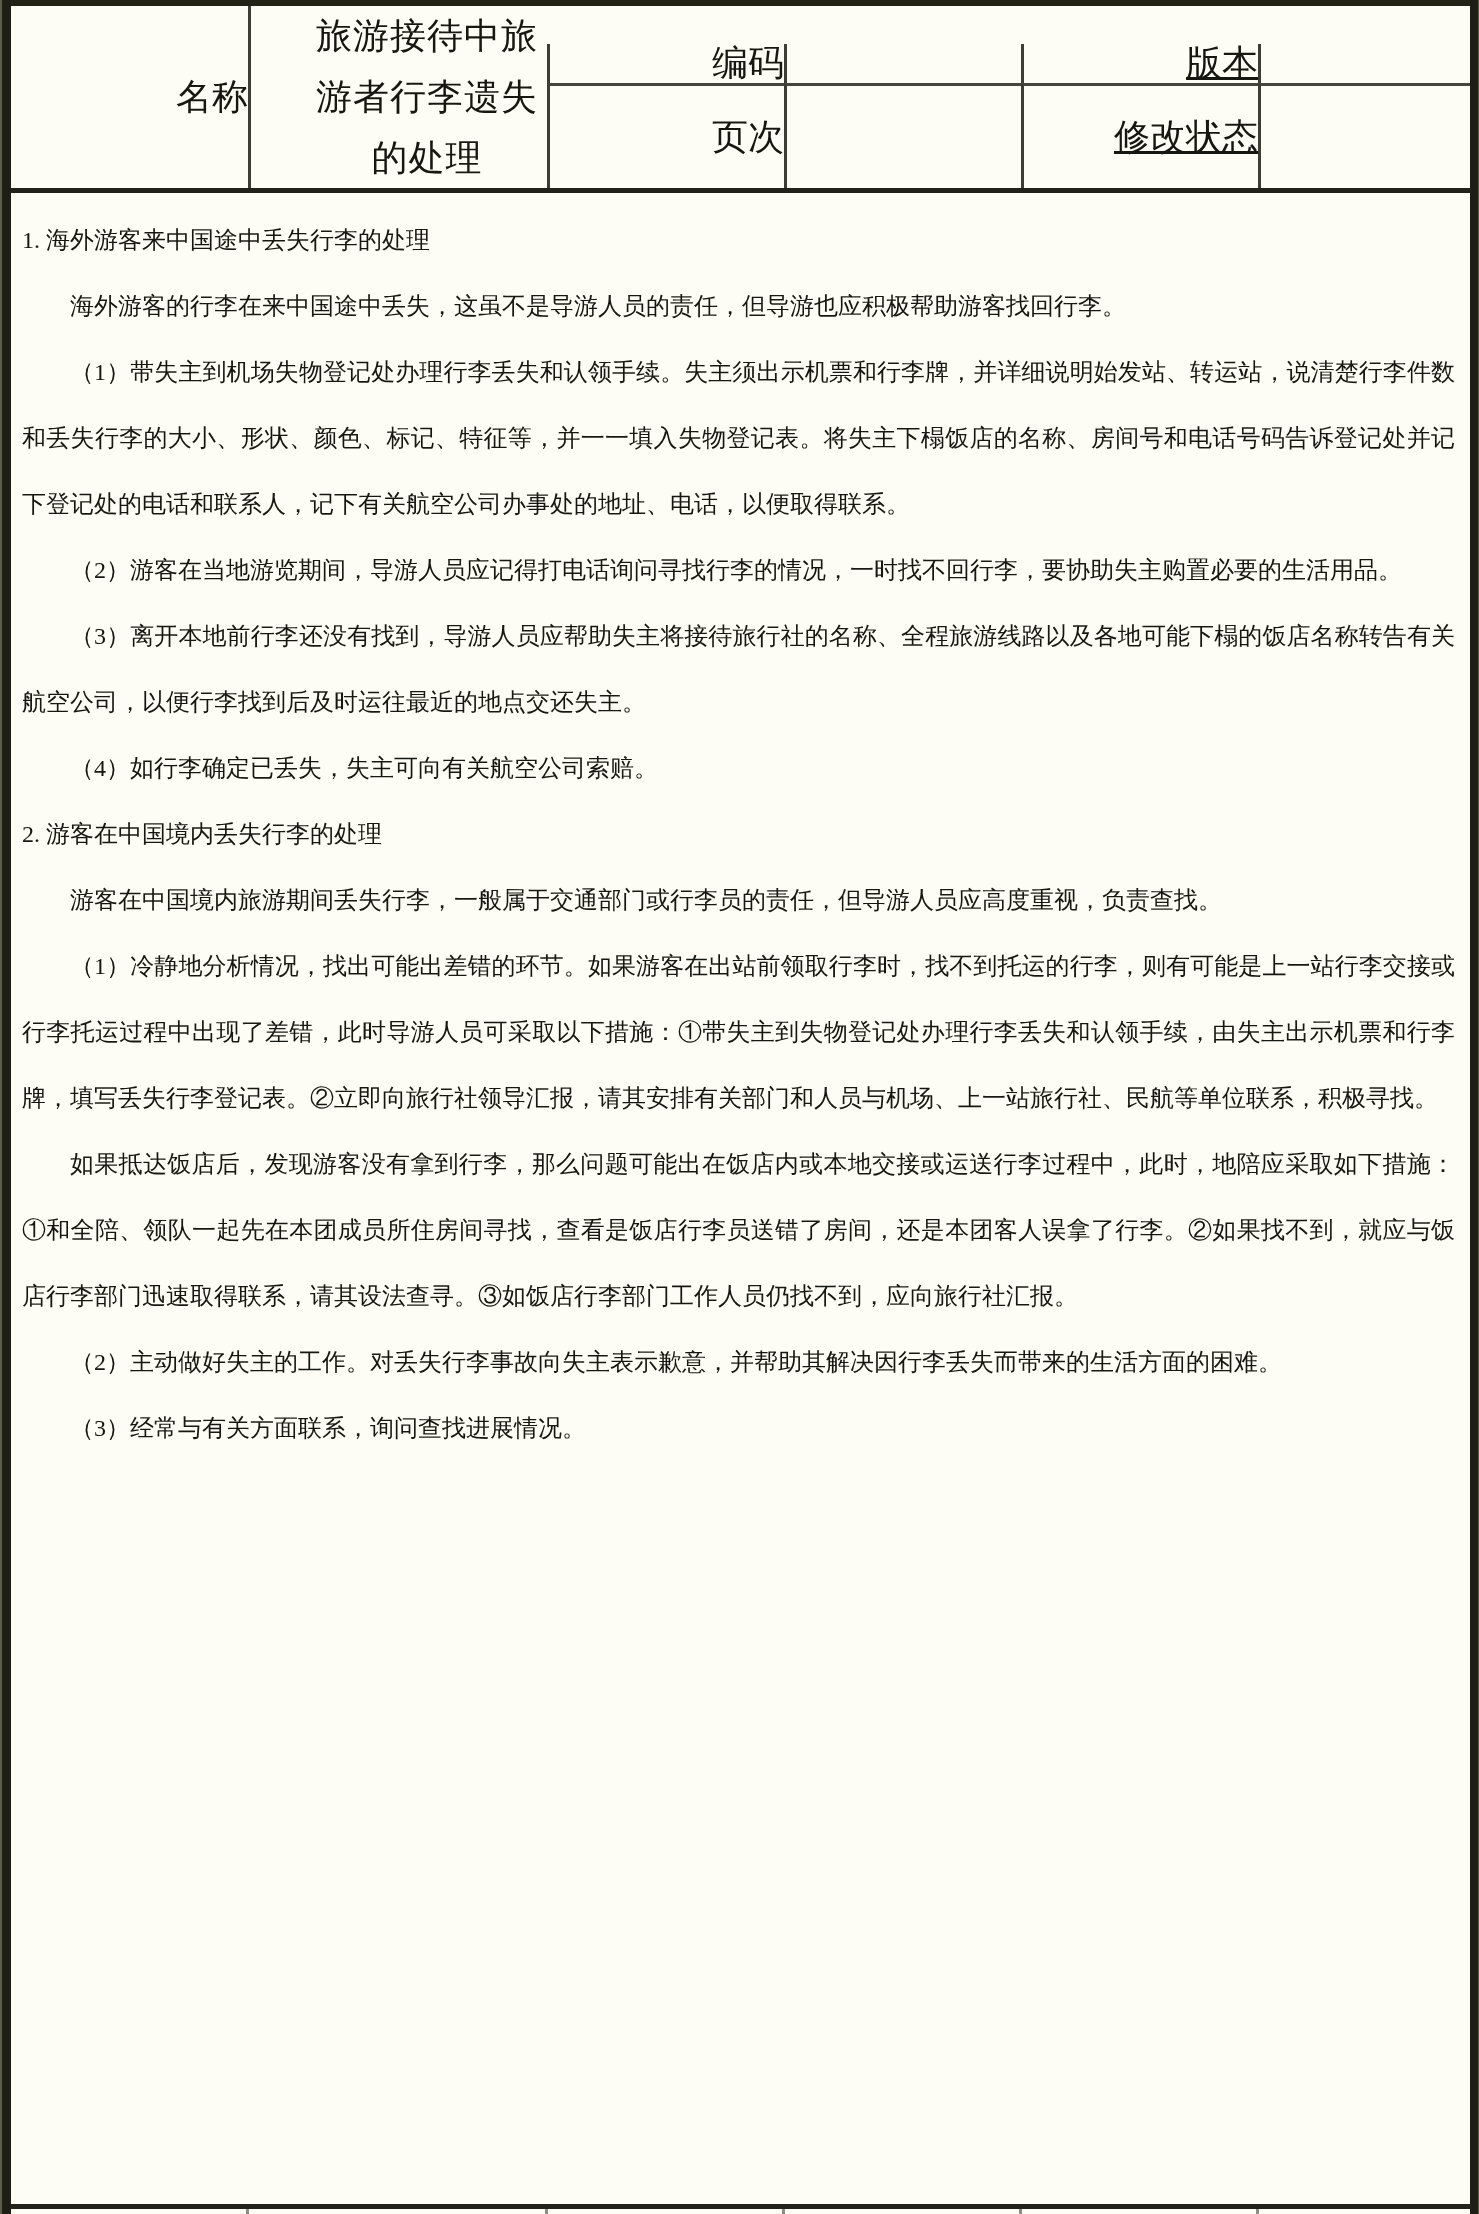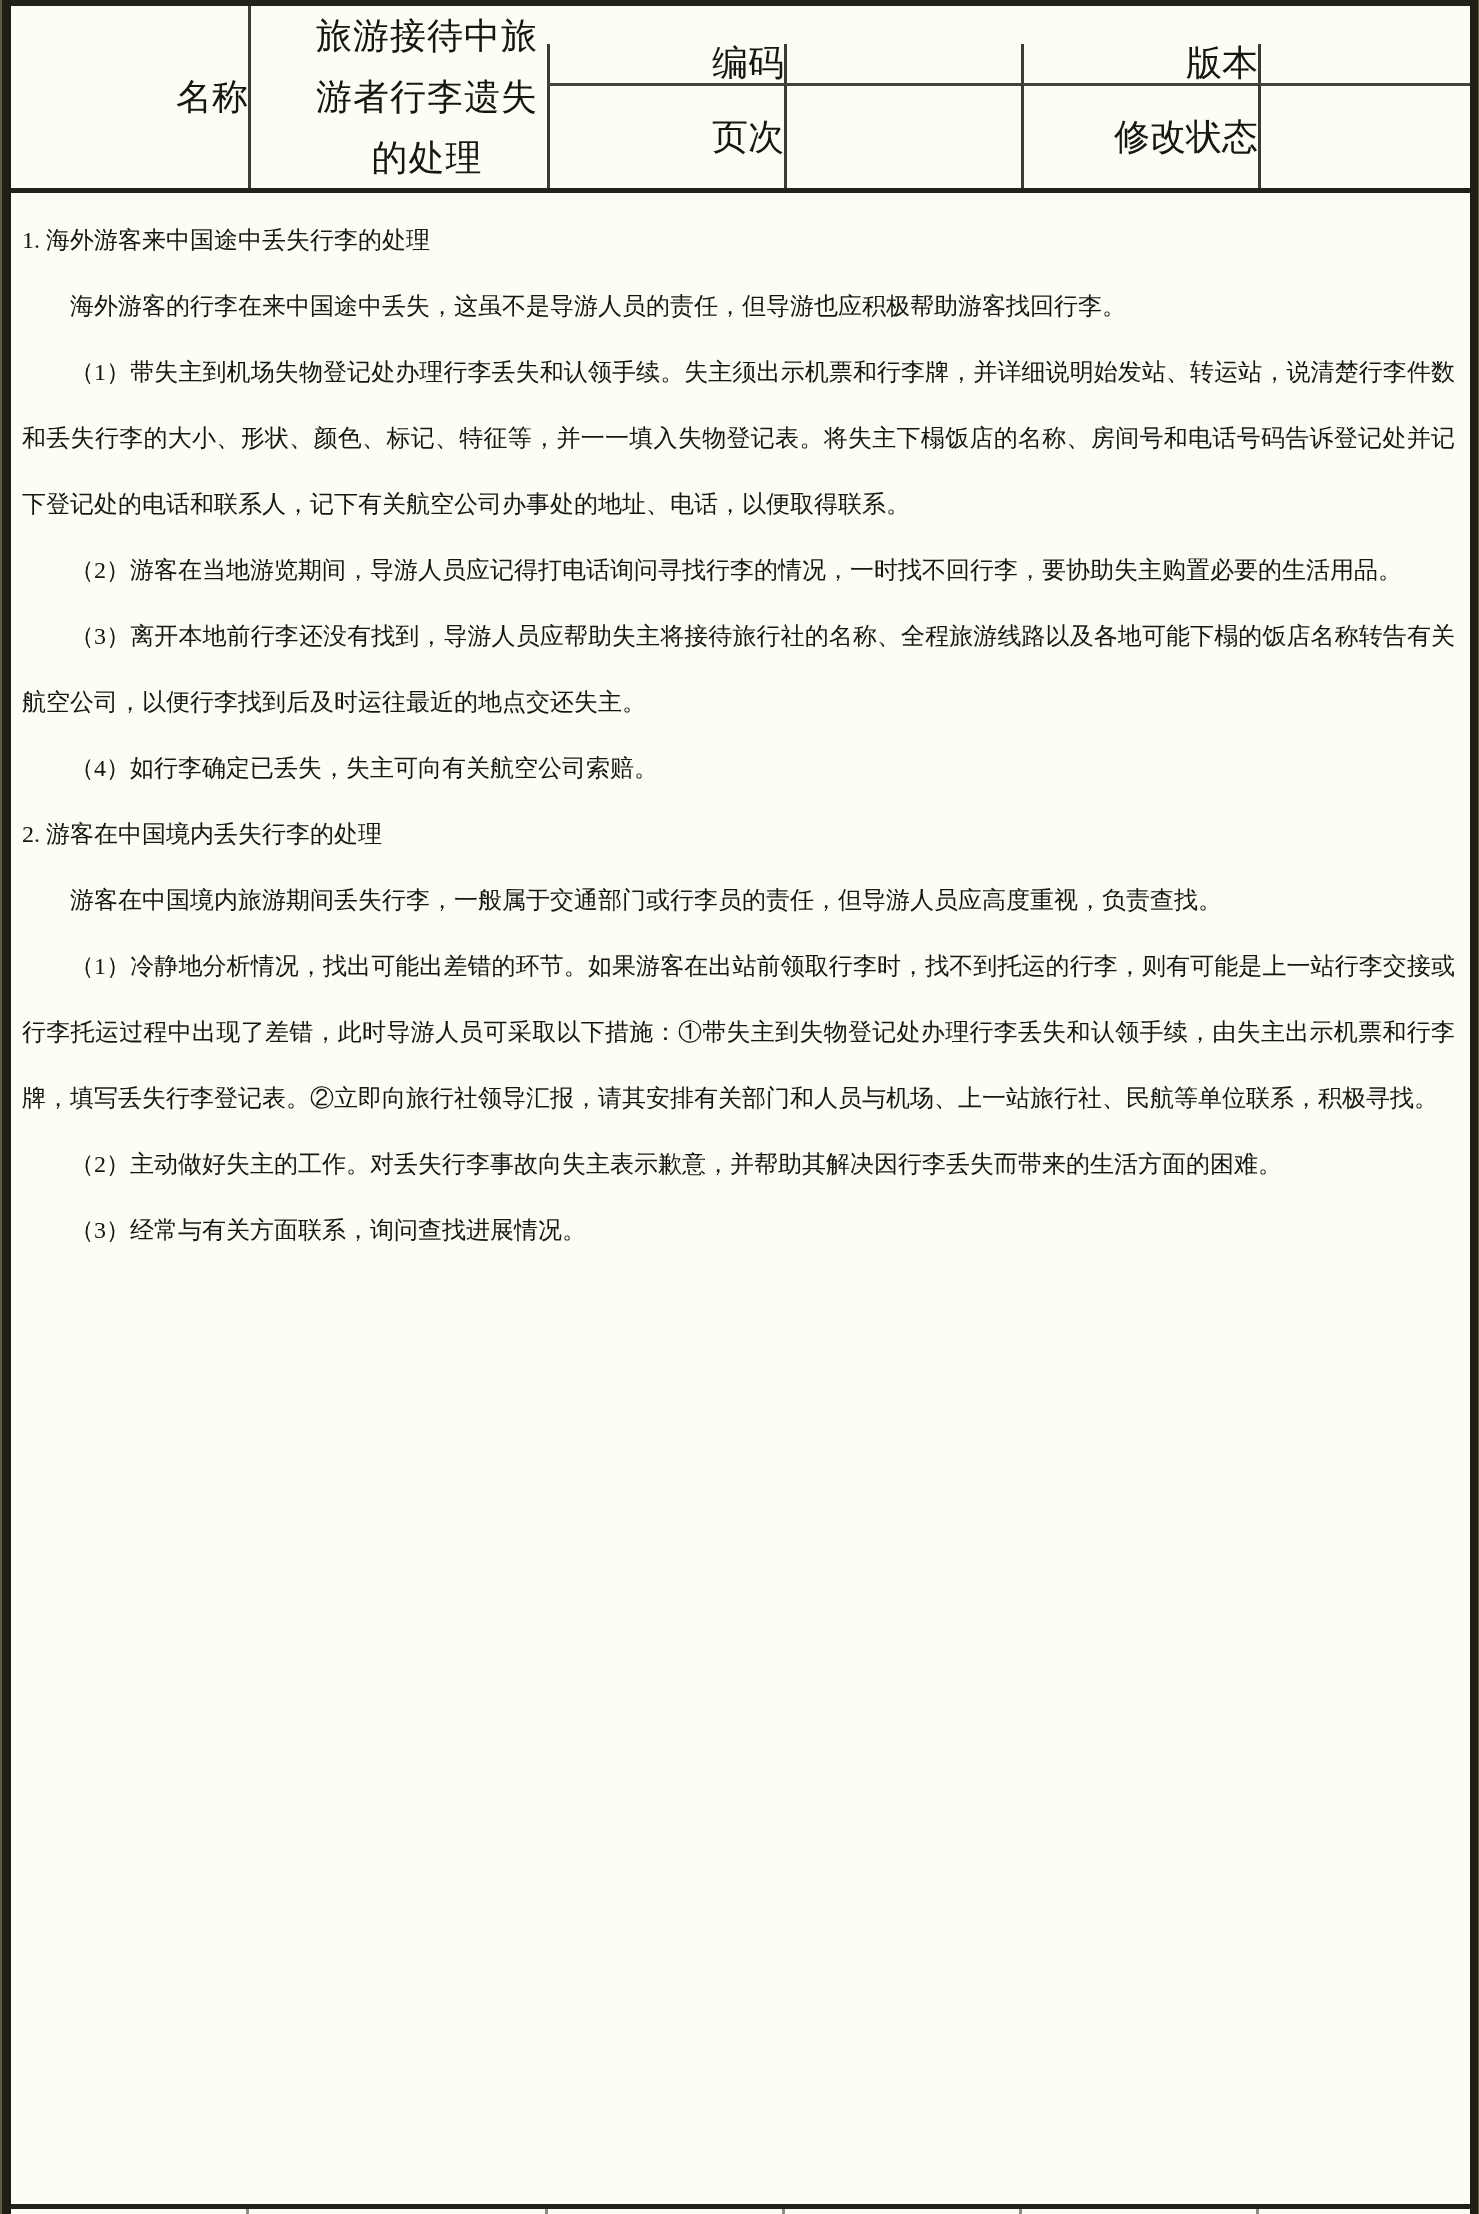--- a/index.html
+++ b/index.html
@@ -43,21 +43,21 @@
   .hcell {
     display: flex;
     align-items: center;
     justify-content: flex-end;
     overflow: hidden;
   }
   .vline  { border-left: 3px solid #3d3d33; }
   .hline  { border-top: 3px solid #45453b; }
   .span2  { grid-row: 1 / 3; }
   .c1 { grid-column: 1; } .c2 { grid-column: 2; } .c3 { grid-column: 3; }
-  .c4 { grid-column: 4; } .c5 { grid-column: 5; } .c6 { grid-column: 6; }
+  .c4 { grid-column: 4; } .c5 { grid-column: 5; text-decoration: underline; } .c6 { grid-column: 6; }
   .r1 { grid-row: 1; margin-top: 38px; } .r2 { grid-row: 2; }
   .title-inner {
     display: block;
     width: 240px;
     text-align: center;
     line-height: 61px;
     letter-spacing: 1px;
   }
 
   
@@ -121,20 +121,21 @@
   <div class="content">
     <p class="h">1. 海外游客来中国途中丢失行李的处理</p>
     <p class="indent">海外游客的行李在来中国途中丢失，这虽不是导游人员的责任，但导游也应积极帮助游客找回行李。</p>
     <p class="indent">（1）带失主到机场失物登记处办理行李丢失和认领手续。失主须出示机票和行李牌，并详细说明始发站、转运站，说清楚行李件数和丢失行李的大小、形状、颜色、标记、特征等，并一一填入失物登记表。将失主下榻饭店的名称、房间号和电话号码告诉登记处并记下登记处的电话和联系人，记下有关航空公司办事处的地址、电话，以便取得联系。</p>
     <p class="indent">（2）游客在当地游览期间，导游人员应记得打电话询问寻找行李的情况，一时找不回行李，要协助失主购置必要的生活用品。</p>
     <p class="indent">（3）离开本地前行李还没有找到，导游人员应帮助失主将接待旅行社的名称、全程旅游线路以及各地可能下榻的饭店名称转告有关航空公司，以便行李找到后及时运往最近的地点交还失主。</p>
     <p class="indent">（4）如行李确定已丢失，失主可向有关航空公司索赔。</p>
     <p class="h">2. 游客在中国境内丢失行李的处理</p>
     <p class="indent">游客在中国境内旅游期间丢失行李，一般属于交通部门或行李员的责任，但导游人员应高度重视，负责查找。</p>
     <p class="indent">（1）冷静地分析情况，找出可能出差错的环节。如果游客在出站前领取行李时，找不到托运的行李，则有可能是上一站行李交接或行李托运过程中出现了差错，此时导游人员可采取以下措施：①带失主到失物登记处办理行李丢失和认领手续，由失主出示机票和行李牌，填写丢失行李登记表。②立即向旅行社领导汇报，请其安排有关部门和人员与机场、上一站旅行社、民航等单位联系，积极寻找。</p>
+    <p class="indent">如果抵达饭店后，发现游客没有拿到行李，那么问题可能出在饭店内或本地交接或运送行李过程中，此时，地陪应采取如下措施：①和全陪、领队一起先在本团成员所住房间寻找，查看是饭店行李员送错了房间，还是本团客人误拿了行李。②如果找不到，就应与饭店行李部门迅速取得联系，请其设法查寻。③如饭店行李部门工作人员仍找不到，应向旅行社汇报。</p>
     <p class="indent">（2）主动做好失主的工作。对丢失行李事故向失主表示歉意，并帮助其解决因行李丢失而带来的生活方面的困难。</p>
     <p class="indent">（3）经常与有关方面联系，询问查找进展情况。</p>
   </div>
 
   <div class="bottom-line"></div>
   <div class="tick" style="left:246px"></div>
   <div class="tick" style="left:545px"></div>
   <div class="tick" style="left:782px"></div>
   <div class="tick" style="left:1019px"></div>
   <div class="tick" style="left:1256px"></div>

